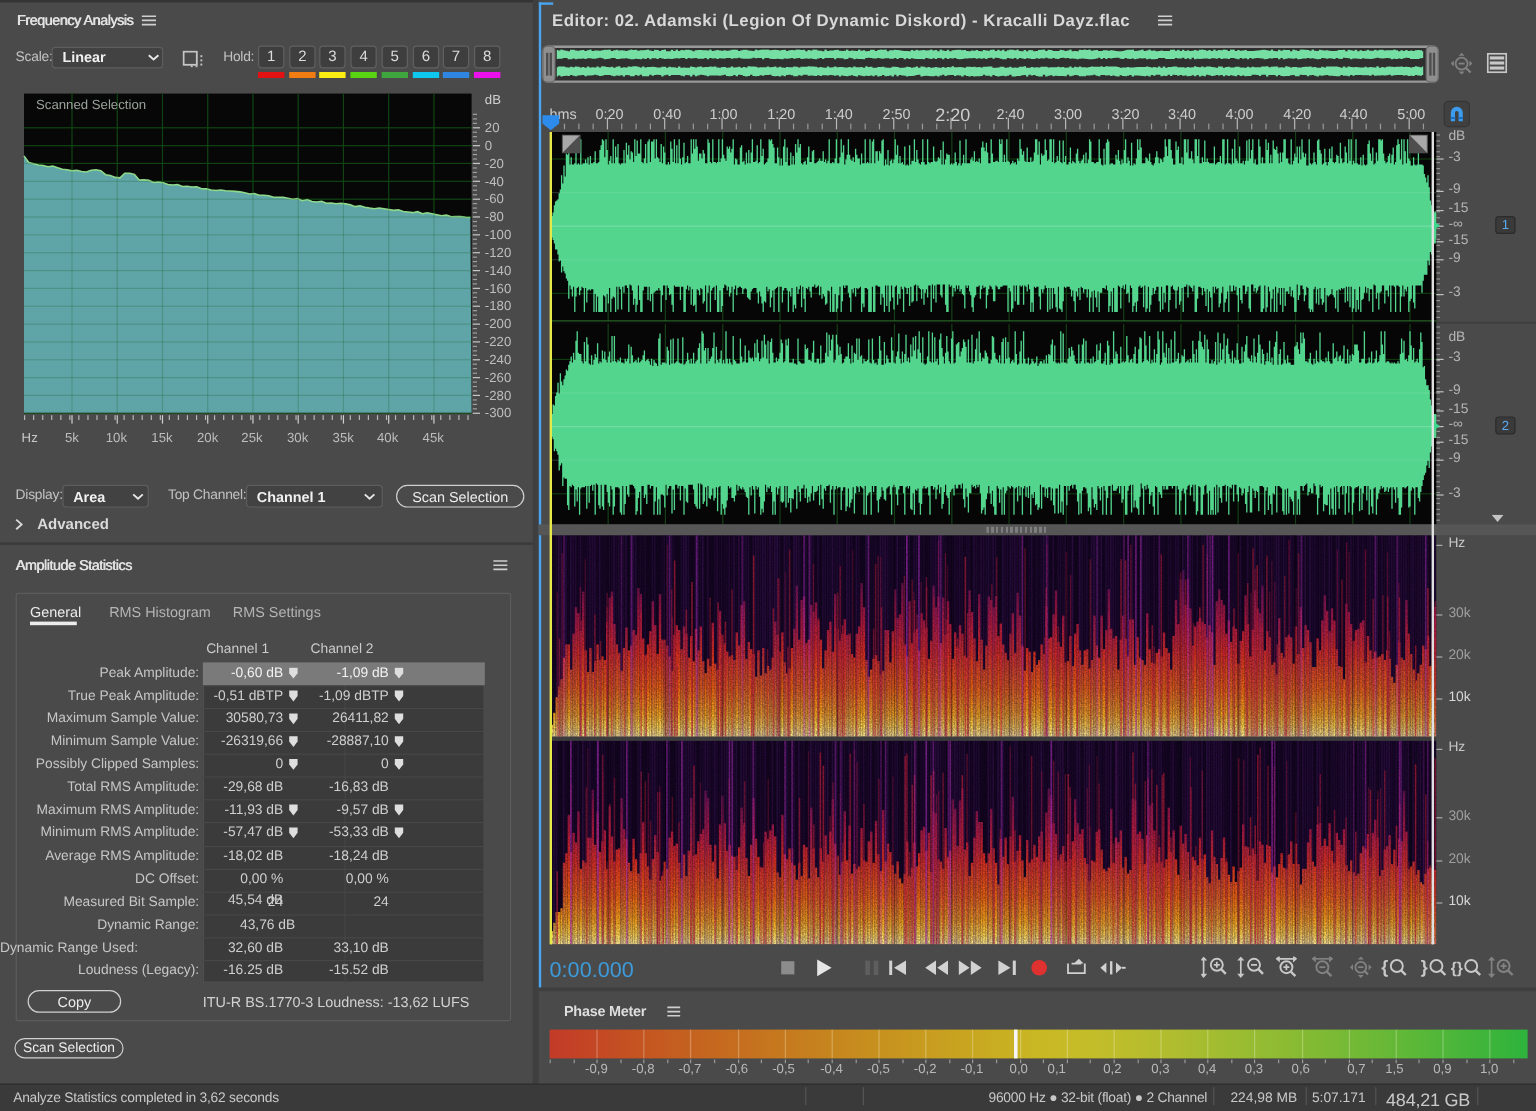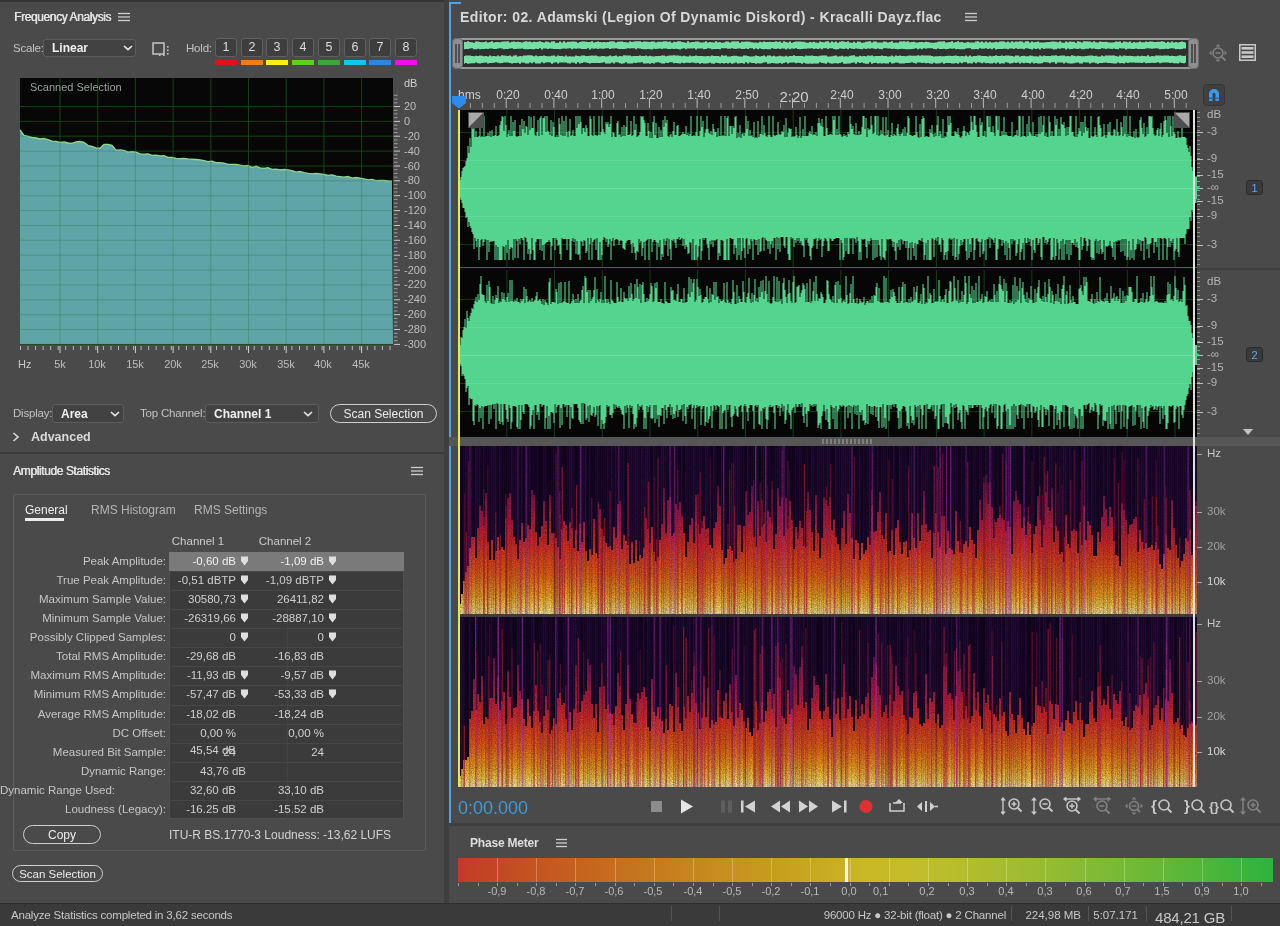--- a/index.html
+++ b/index.html
@@ -2717,21 +2717,21 @@
 <div class="abs" style="left:717px;top:885px;width:30px;text-align:center;font-size:11px;color:#b8b8b8">-0,5</div>
 <div class="abs" style="left:756px;top:885px;width:30px;text-align:center;font-size:11px;color:#b8b8b8">-0,2</div>
 <div class="abs" style="left:795px;top:885px;width:30px;text-align:center;font-size:11px;color:#b8b8b8">-0,1</div>
 <div class="abs" style="left:834px;top:885px;width:30px;text-align:center;font-size:11px;color:#b8b8b8">0,0</div>
 <div class="abs" style="left:873px;top:885px;width:30px;text-align:left;font-size:11px;color:#b8b8b8">0,1</div>
 <div class="abs" style="left:912px;top:885px;width:30px;text-align:center;font-size:11px;color:#b8b8b8">0,2</div>
 <div class="abs" style="left:952px;top:885px;width:30px;text-align:center;font-size:11px;color:#b8b8b8">0,3</div>
 <div class="abs" style="left:991px;top:885px;width:30px;text-align:center;font-size:11px;color:#b8b8b8">0,4</div>
 <div class="abs" style="left:1030px;top:885px;width:30px;text-align:center;font-size:11px;color:#b8b8b8">0,3</div>
 <div class="abs" style="left:1069px;top:885px;width:30px;text-align:center;font-size:11px;color:#b8b8b8">0,6</div>
-<div class="abs" style="left:1108px;top:885px;width:30px;text-align:center;font-size:11px;color:#b8b8b8">0,7</div>
+<div class="abs" style="left:1108px;top:885px;width:30px;text-align:right;font-size:11px;color:#b8b8b8">0,7</div>
 <div class="abs" style="left:1147px;top:885px;width:30px;text-align:center;font-size:11px;color:#b8b8b8">1,5</div>
 <div class="abs" style="left:1187px;top:885px;width:30px;text-align:center;font-size:11px;color:#b8b8b8">0,9</div>
 <div class="abs" style="left:1226px;top:885px;width:30px;text-align:center;font-size:11px;color:#b8b8b8">1,0</div>
 <div class="abs" style="left:0;top:903px;width:1280px;height:23px;background:#3a3a3a;border-top:1px solid #2e2e2e"></div>
 <div class="abs" style="left:11px;top:909px;font-size:11.5px;color:#c8c8c8;letter-spacing:-0.2px">Analyze Statistics completed in 3,62 seconds</div>
 <div class="abs" style="left:671px;top:906px;width:1px;height:15px;background:#555555"></div>
 <div class="abs" style="left:719px;top:906px;width:1px;height:15px;background:#555555"></div>
 <div class="abs" style="left:1011px;top:906px;width:1px;height:15px;background:#555555"></div>
 <div class="abs" style="left:1088px;top:906px;width:1px;height:15px;background:#555555"></div>
 <div class="abs" style="left:1146px;top:906px;width:1px;height:15px;background:#555555"></div>

